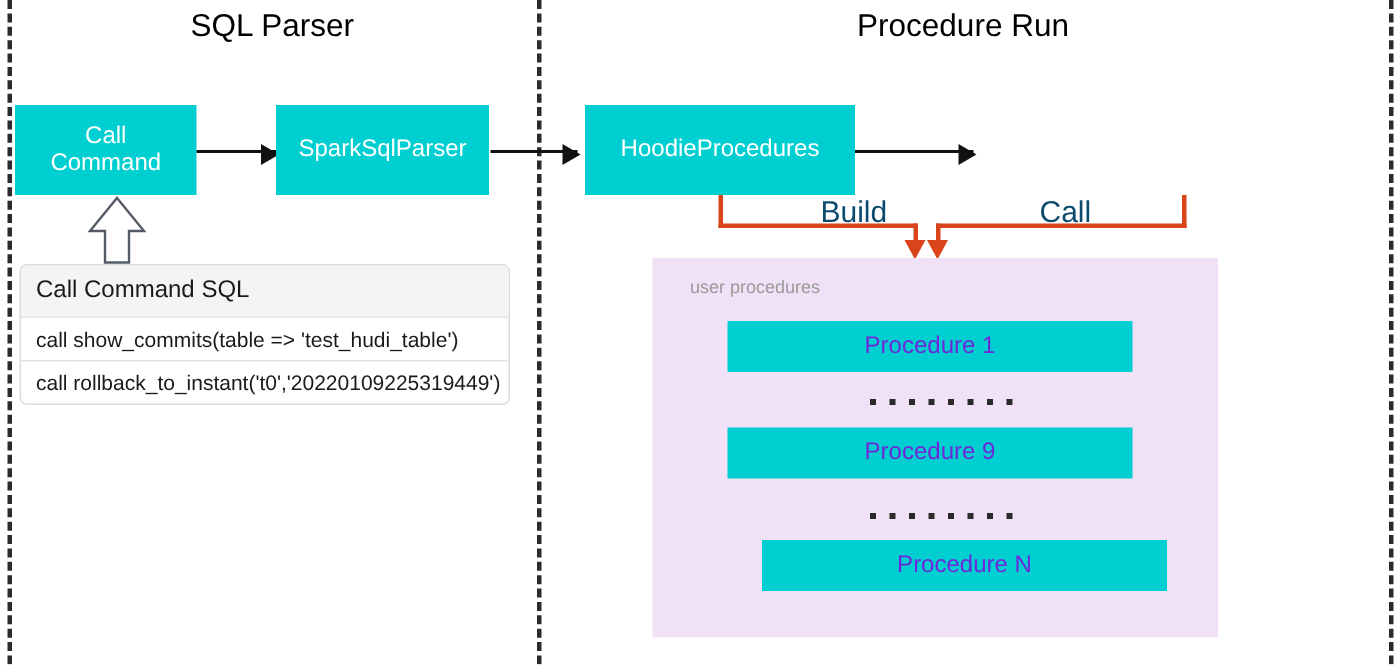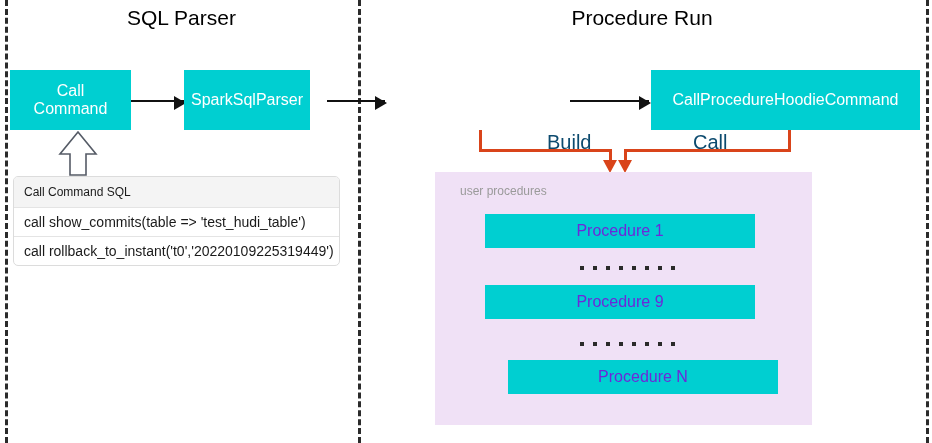--- a/index.html
+++ b/index.html
@@ -33,21 +33,21 @@
     border-top:13px solid #D9441A;}
 
   .conn-label{position:absolute;font-size:20px;color:#0c4a6e;white-space:nowrap;}
 
   
   .sqlbox{position:absolute;border:1px solid #dcdcdc;border-radius:5px;
     background:#ffffff;box-sizing:border-box;overflow:hidden;}
   .sqlrow{box-sizing:border-box;padding:6px 10px;font-size:14px;color:#1a1a1a;
     white-space:nowrap;border-bottom:1px solid #e4e4e4;}
   .sqlrow:last-child{border-bottom:none;}
-  .sqlhead{background:#f4f4f4;font-size:12px;padding:8px 10px;color:#1a1a1a;}
+  .sqlhead{background:#f4f4f4;font-size:16px;padding:8px 10px;color:#1a1a1a;}
 
   
   .panel{position:absolute;background:#F0E1F6;}
   .panel-label{position:absolute;font-size:12px;color:#9a9a9a;}
 
   .procbox{position:absolute;background:#00CFD1;color:#6d28d9;font-size:16px;
     display:flex;align-items:center;justify-content:center;}
 
   .dots{position:absolute;display:flex;gap:9px;align-items:center;}
   .dots i{display:block;width:4px;height:4px;background:#2a2a2a;}
@@ -62,40 +62,40 @@
   <div class="dashed-line" style="left:926px;"></div>
 
   <div class="section-title" style="left:5px;top:6px;width:353px;">SQL Parser</div>
   <div class="section-title" style="left:358px;top:6px;width:568px;">Procedure Run</div>
 
   <div class="tealbox" style="left:10px;top:70px;width:121px;height:60px;white-space:pre-line;">Call
 Command</div>
 
   <div class="arrow-h" style="left:131px;top:100px;width:53px;"></div>
 
-  <div class="tealbox" style="left:184px;top:70px;width:126px;height:60px;">SparkSqlParser</div>
+  <div class="tealbox" style="left:184px;top:70px;width:142px;height:60px;">SparkSqlParser</div>
 
   <div class="arrow-h" style="left:327px;top:100px;width:58px;"></div>
 
   <div class="hollow-arrow" style="left:58px;top:130px;width:40px;height:47px;">
     <svg width="40" height="47" viewBox="0 0 40 47">
       <polygon points="20,2 38,24 28,24 28,45 12,45 12,24 2,24" fill="#ffffff" stroke="#555b66" stroke-width="1.6" stroke-linejoin="miter"></polygon>
     </svg>
   </div>
 
   <div class="sqlbox" style="left:13px;top:176px;width:327px;">
     <div class="sqlrow sqlhead">Call Command SQL</div>
     <div class="sqlrow">call show_commits(table =&gt; 'test_hudi_table')</div>
     <div class="sqlrow">call rollback_to_instant('t0','20220109225319449')</div>
   </div>
 
+  <div class="tealbox" style="left:390px;top:70px;width:180px;height:60px;">HoodieProcedures</div>
 
   <div class="arrow-h" style="left:570px;top:100px;width:79px;"></div>
 
-  <div class="tealbox" style="left:651px;top:70px;width:269px;height:60px;">CallProcedureHoodieCommand</div>
 
   <div class="orange orange-v" style="left:479px;top:130px;height:22px;"></div>
   <div class="orange orange-h" style="left:479px;top:149px;width:133px;"></div>
   <div class="orange orange-v" style="left:609px;top:149px;height:14px;"></div>
   <div class="orange-arrow" style="left:603px;top:160px;"></div>
   <div class="conn-label" style="left:547px;top:131px;">Build</div>
 
   <div class="orange orange-v" style="left:788px;top:130px;height:22px;"></div>
   <div class="orange orange-h" style="left:624px;top:149px;width:167px;"></div>
   <div class="orange orange-v" style="left:624px;top:149px;height:14px;"></div>

